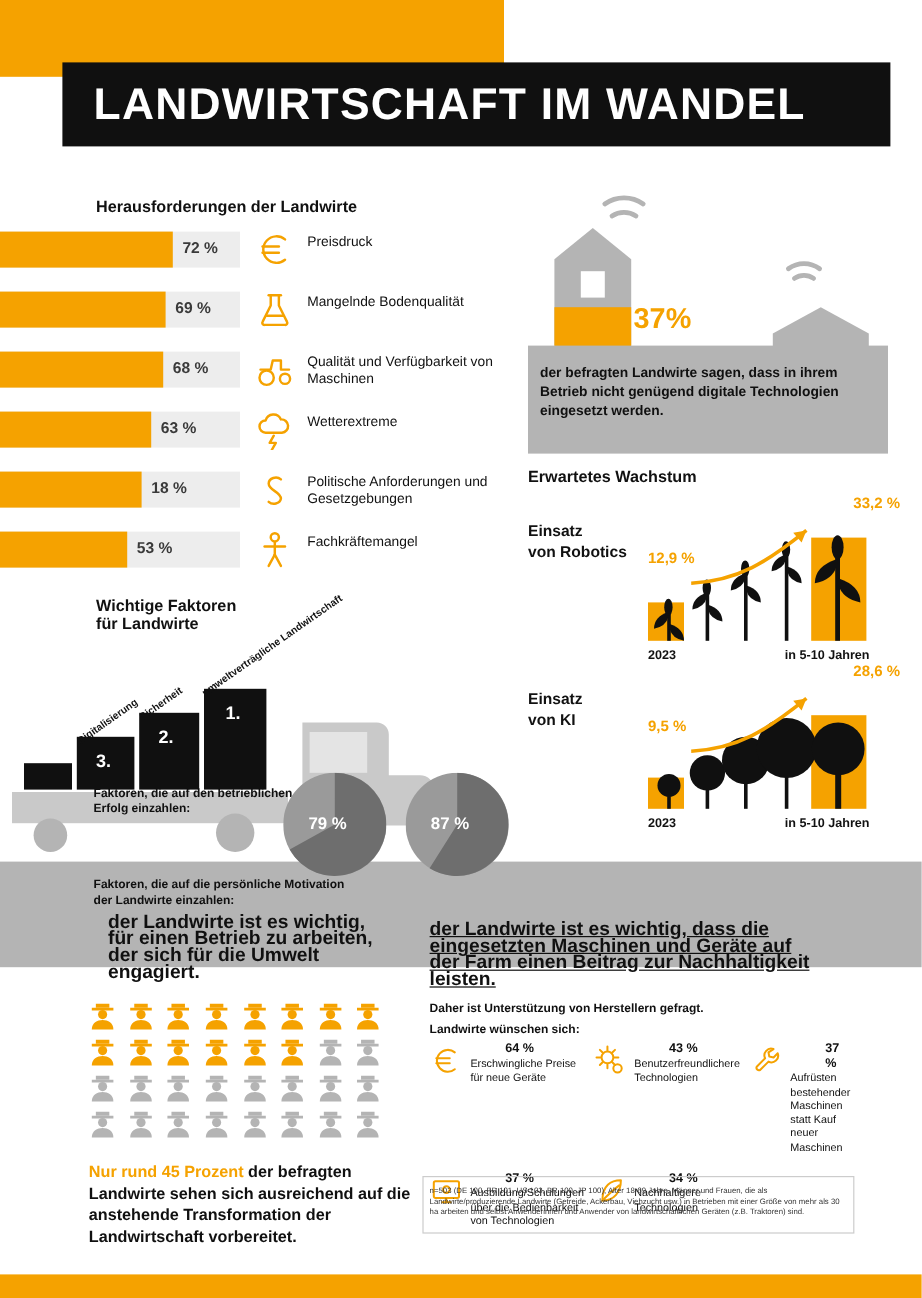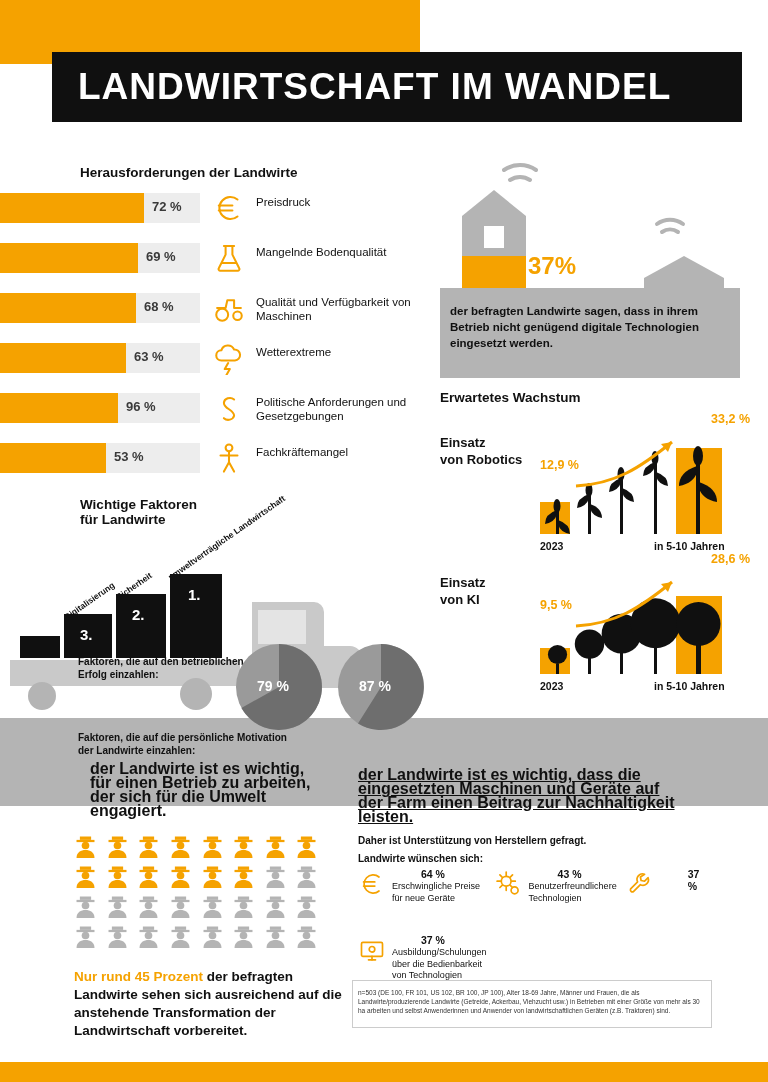--- a/index.html
+++ b/index.html
@@ -194,21 +194,21 @@
         <div class="bar-val" style="left:134px">63 %</div>
         <div class="bar-icon"><svg width="34" height="34" viewBox="0 0 40 40" fill="none" stroke="#f5a200" stroke-width="2.4" stroke-linecap="round" stroke-linejoin="round">
             <path d="M11 23 a6 6 0 0 1 0-12 a8 8 0 0 1 15 -1 a6 6 0 0 1 1 13 H11"></path>
             <path d="M19 26 l-4 7 h6 l-4 7"></path>
           </svg></div>
         <div class="bar-label">Wetterextreme</div>
       </div>
       <div class="bar-row">
         <div class="bar-track"></div>
         <div class="bar-fill" style="width:118px"></div>
-        <div class="bar-val" style="left:126px">96 %</div>
+        <div class="bar-val" style="left:126px">18 %</div>
         <div class="bar-icon"><svg width="34" height="34" viewBox="0 0 40 40" fill="none" stroke="#f5a200" stroke-width="2.4" stroke-linecap="round" stroke-linejoin="round">
             <path d="M26 10 a7 6 0 0 0 -12 4 c0 7 12 8 12 15 a7 6 0 0 1 -12 3"></path>
           </svg></div>
         <div class="bar-label">Politische Anforderungen und Gesetzgebungen</div>
       </div>
       <div class="bar-row">
         <div class="bar-track"></div>
         <div class="bar-fill" style="width:106px"></div>
         <div class="bar-val" style="left:114px">53 %</div>
         <div class="bar-icon"><svg width="34" height="34" viewBox="0 0 40 40" fill="none" stroke="#f5a200" stroke-width="2.4" stroke-linecap="round" stroke-linejoin="round">
@@ -602,30 +602,39 @@
             <circle cx="28" cy="29" r="5"></circle>
           </svg></div>
         <div class="w-pct">43 %</div>
         <div class="w-txt">Benutzerfreundlichere Technologien</div>
       </div>
       <div class="wish">
         <div class="w-icon"><svg width="28" height="28" viewBox="0 0 40 40" fill="none" stroke="#f5a200" stroke-width="2.4" stroke-linecap="round" stroke-linejoin="round">
             <path d="M28 6 a8 8 0 0 0 -10 11 L8 27 a3 3 0 0 0 4 4 l10 -10 a8 8 0 0 0 11 -10 l-5 5 l-5 -1 l-1 -5 z"></path>
           </svg></div>
         <div class="w-pct">37 %</div>
+        <div class="w-txt">Aufrüsten bestehender Maschinen statt Kauf neuer Maschinen</div>
       </div>
       <div class="wish">
         <div class="w-icon"><svg width="28" height="28" viewBox="0 0 40 40" fill="none" stroke="#f5a200" stroke-width="2.4" stroke-linecap="round" stroke-linejoin="round">
             <rect x="5" y="9" width="30" height="20" rx="2"></rect>
             <path d="M15 34 h10"></path>
             <path d="M20 29 v5"></path>
             <circle cx="20" cy="19" r="4"></circle>
           </svg></div>
         <div class="w-pct">37 %</div>
         <div class="w-txt">Ausbildung/Schulungen über die Bedienbarkeit von Technologien</div>
       </div>
+      <div class="wish">
+        <div class="w-icon"><svg width="28" height="28" viewBox="0 0 40 40" fill="none" stroke="#f5a200" stroke-width="2.4" stroke-linecap="round" stroke-linejoin="round">
+            <path d="M10 32 C10 14 20 8 32 8 C32 22 24 32 10 32 Z"></path>
+            <path d="M10 32 C16 26 22 20 30 14"></path>
+          </svg></div>
+        <div class="w-pct">34 %</div>
+        <div class="w-txt">Nachhaltigere Technologien</div>
+      </div>
     </div>
 
   <div class="footnote-box"></div>
   <div class="footnote">n=503 (DE 100, FR 101, US 102, BR 100, JP 100), Alter 18-69 Jahre, Männer und Frauen, die als Landwirte/produzierende Landwirte (Getreide, Ackerbau, Viehzucht usw.) in Betrieben mit einer Größe von mehr als 30 ha arbeiten und selbst Anwenderinnen und Anwender von landwirtschaftlichen Geräten (z.B. Traktoren) sind.</div>
 
   <div class="bottom-orange-bar"></div>
 </div>
 
 </body></html>

